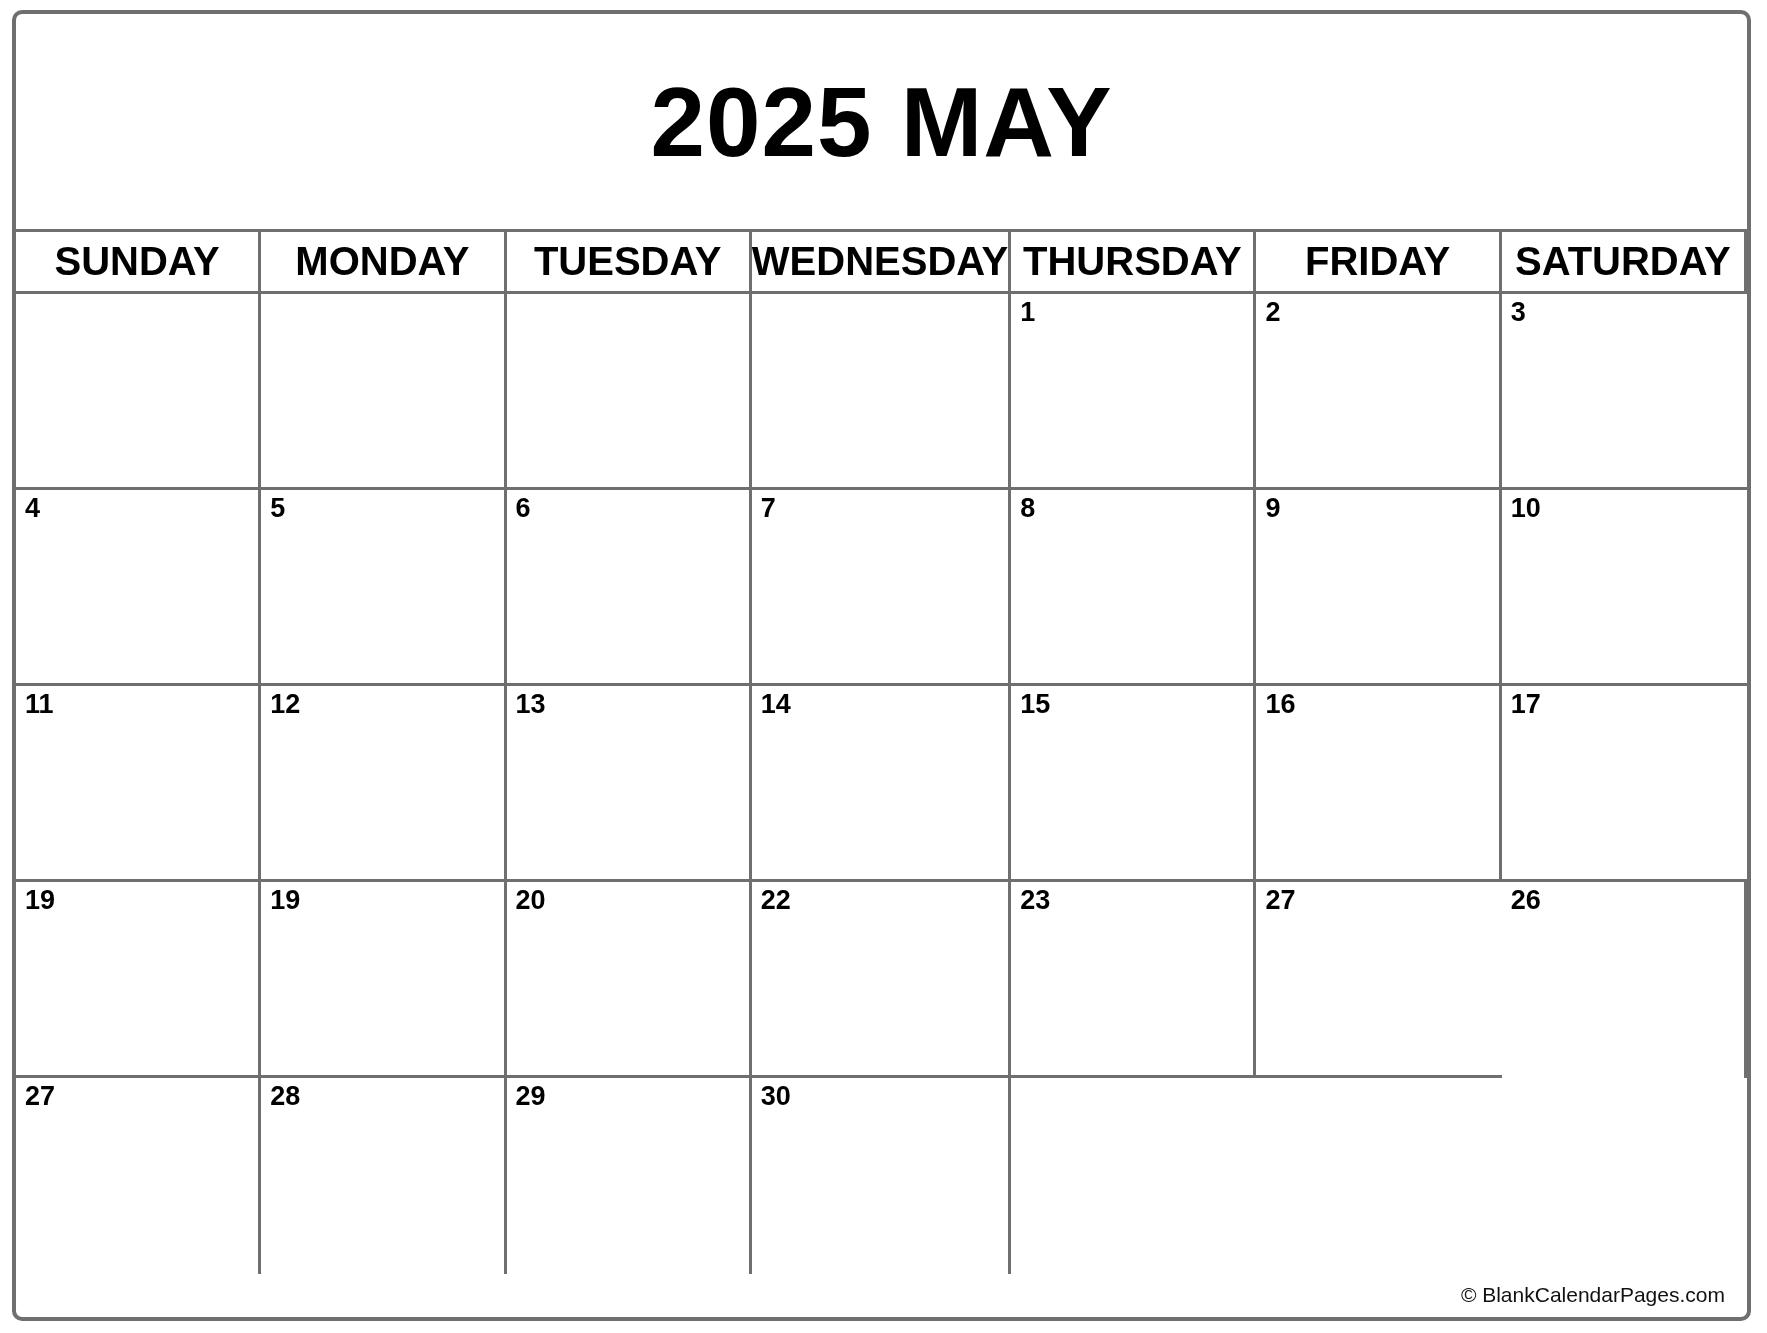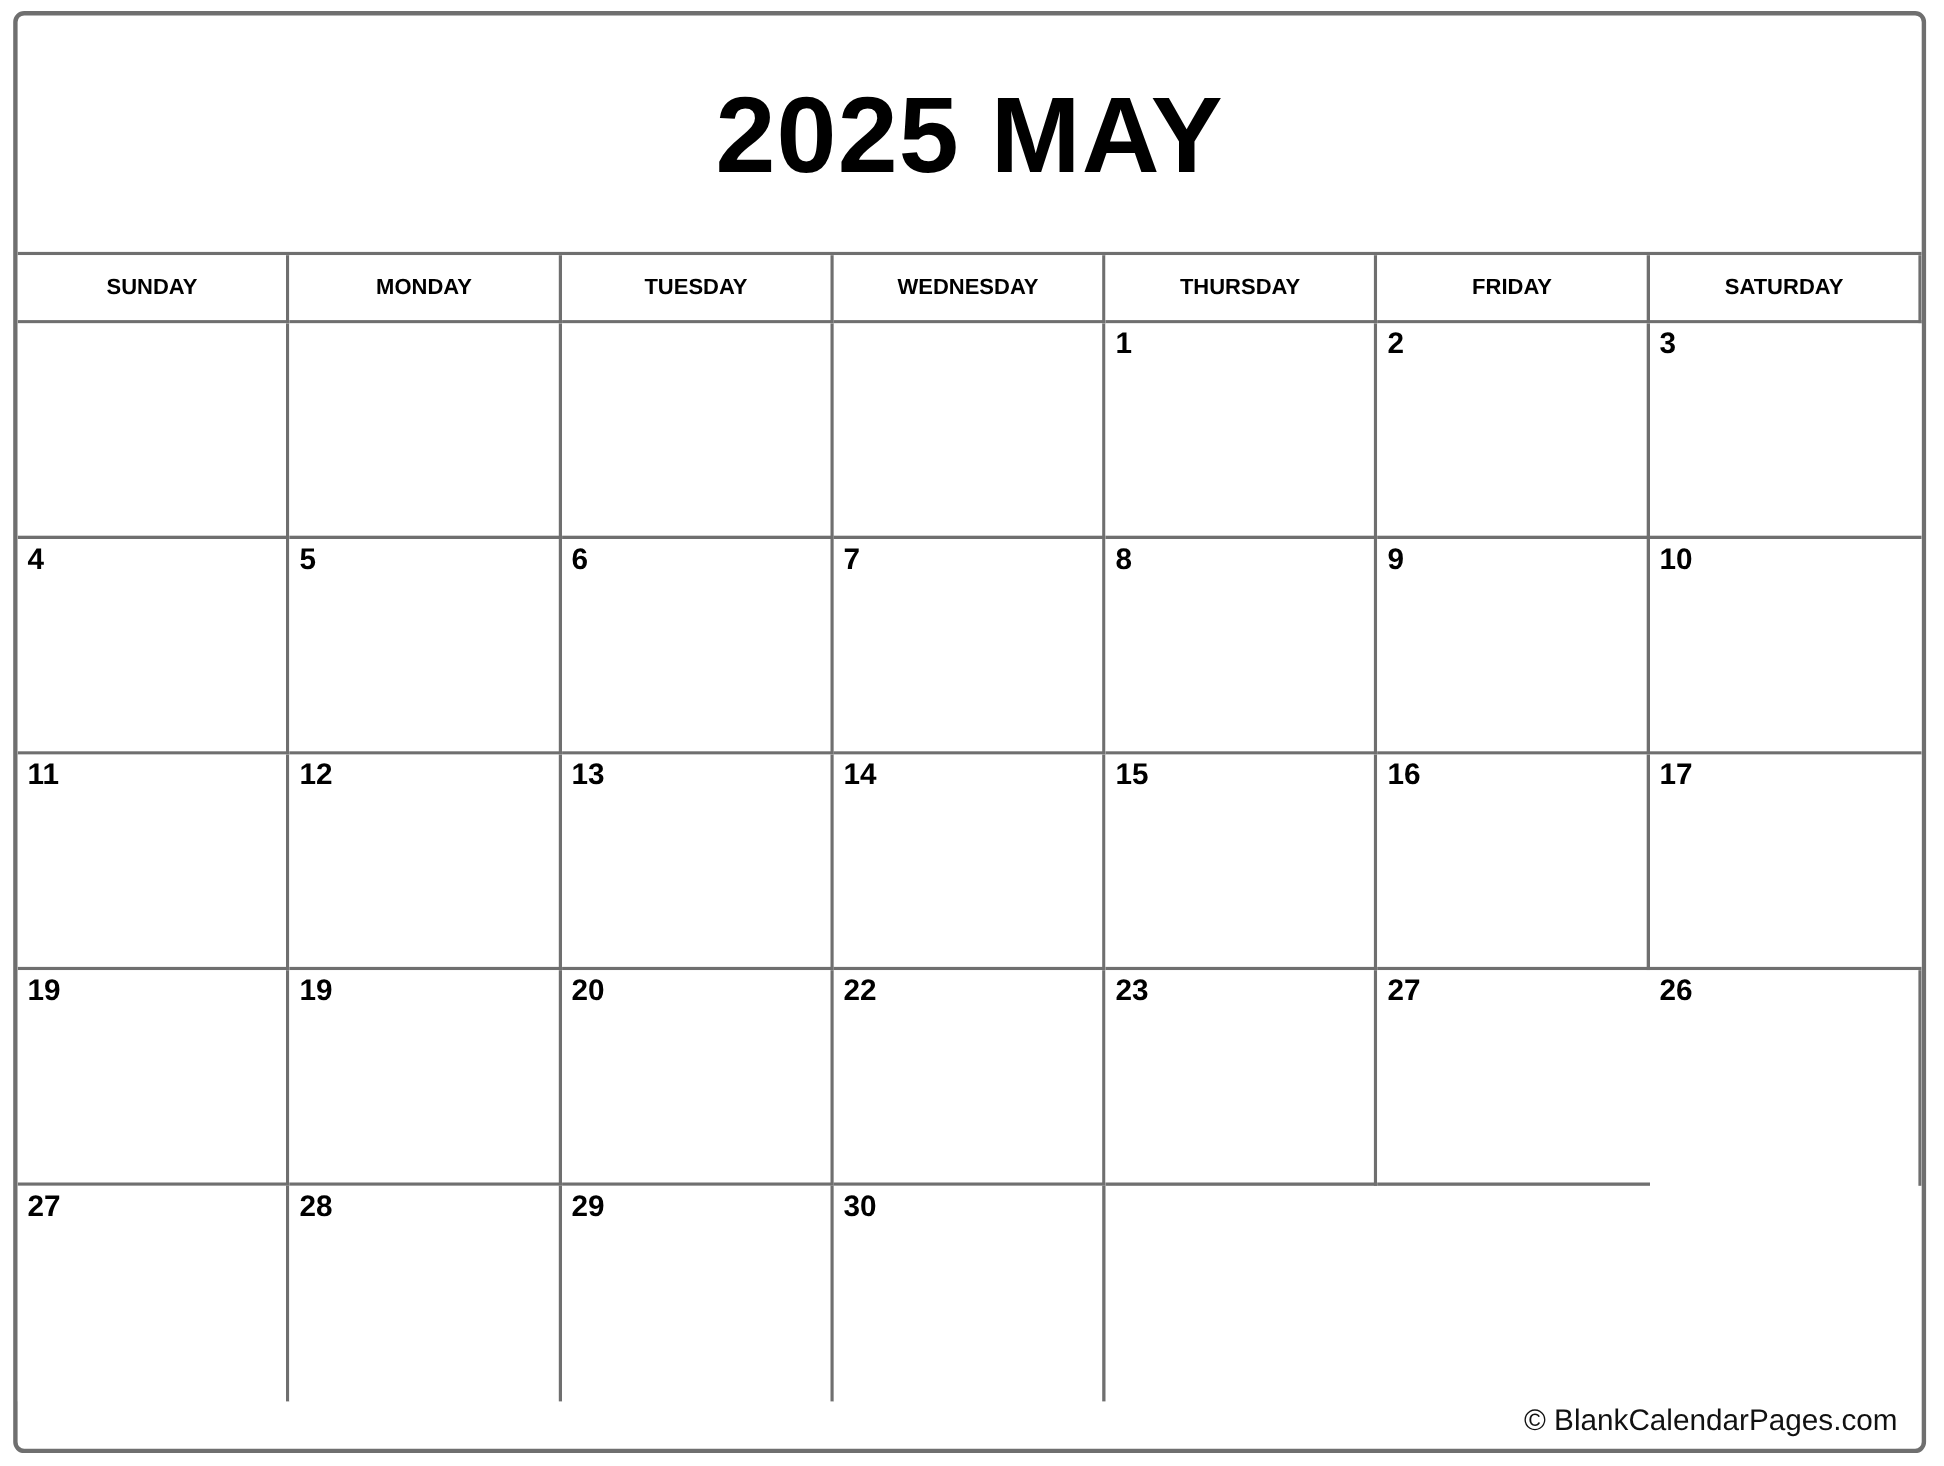--- a/index.html
+++ b/index.html
@@ -48,21 +48,21 @@
     grid-template-columns: repeat(7, 1fr);
     grid-template-rows: 62px repeat(5, 196px);
     border-top: 3px solid #6f6f6f;
     box-sizing: border-box;
   }
 
   .dow {
     display: flex;
     align-items: center;
     justify-content: center;
-    font-size: 20px;
+    font-size: 40px;
     font-weight: bold;
     color: #000000;
     border-right: 3px solid #6f6f6f;
     border-bottom: 3px solid #6f6f6f;
     box-sizing: border-box;
     background: #ffffff;
   }
   .dow:last-child { border-right: none; }
 
   .day {
@@ -82,21 +82,21 @@
     font-size: 27px;
     font-weight: bold;
     color: #000000;
     line-height: 1.1;
   }
 
   .footer-credit {
     position: absolute;
     right: 22px;
     bottom: 10px;
-    font-size: 27px;
+    font-size: 21px;
     color: #111111;
     white-space: pre;
   }
 </style>
 </head>
 <body>
 
 <div class="calendar-frame">
 
   <div class="title-bar">

